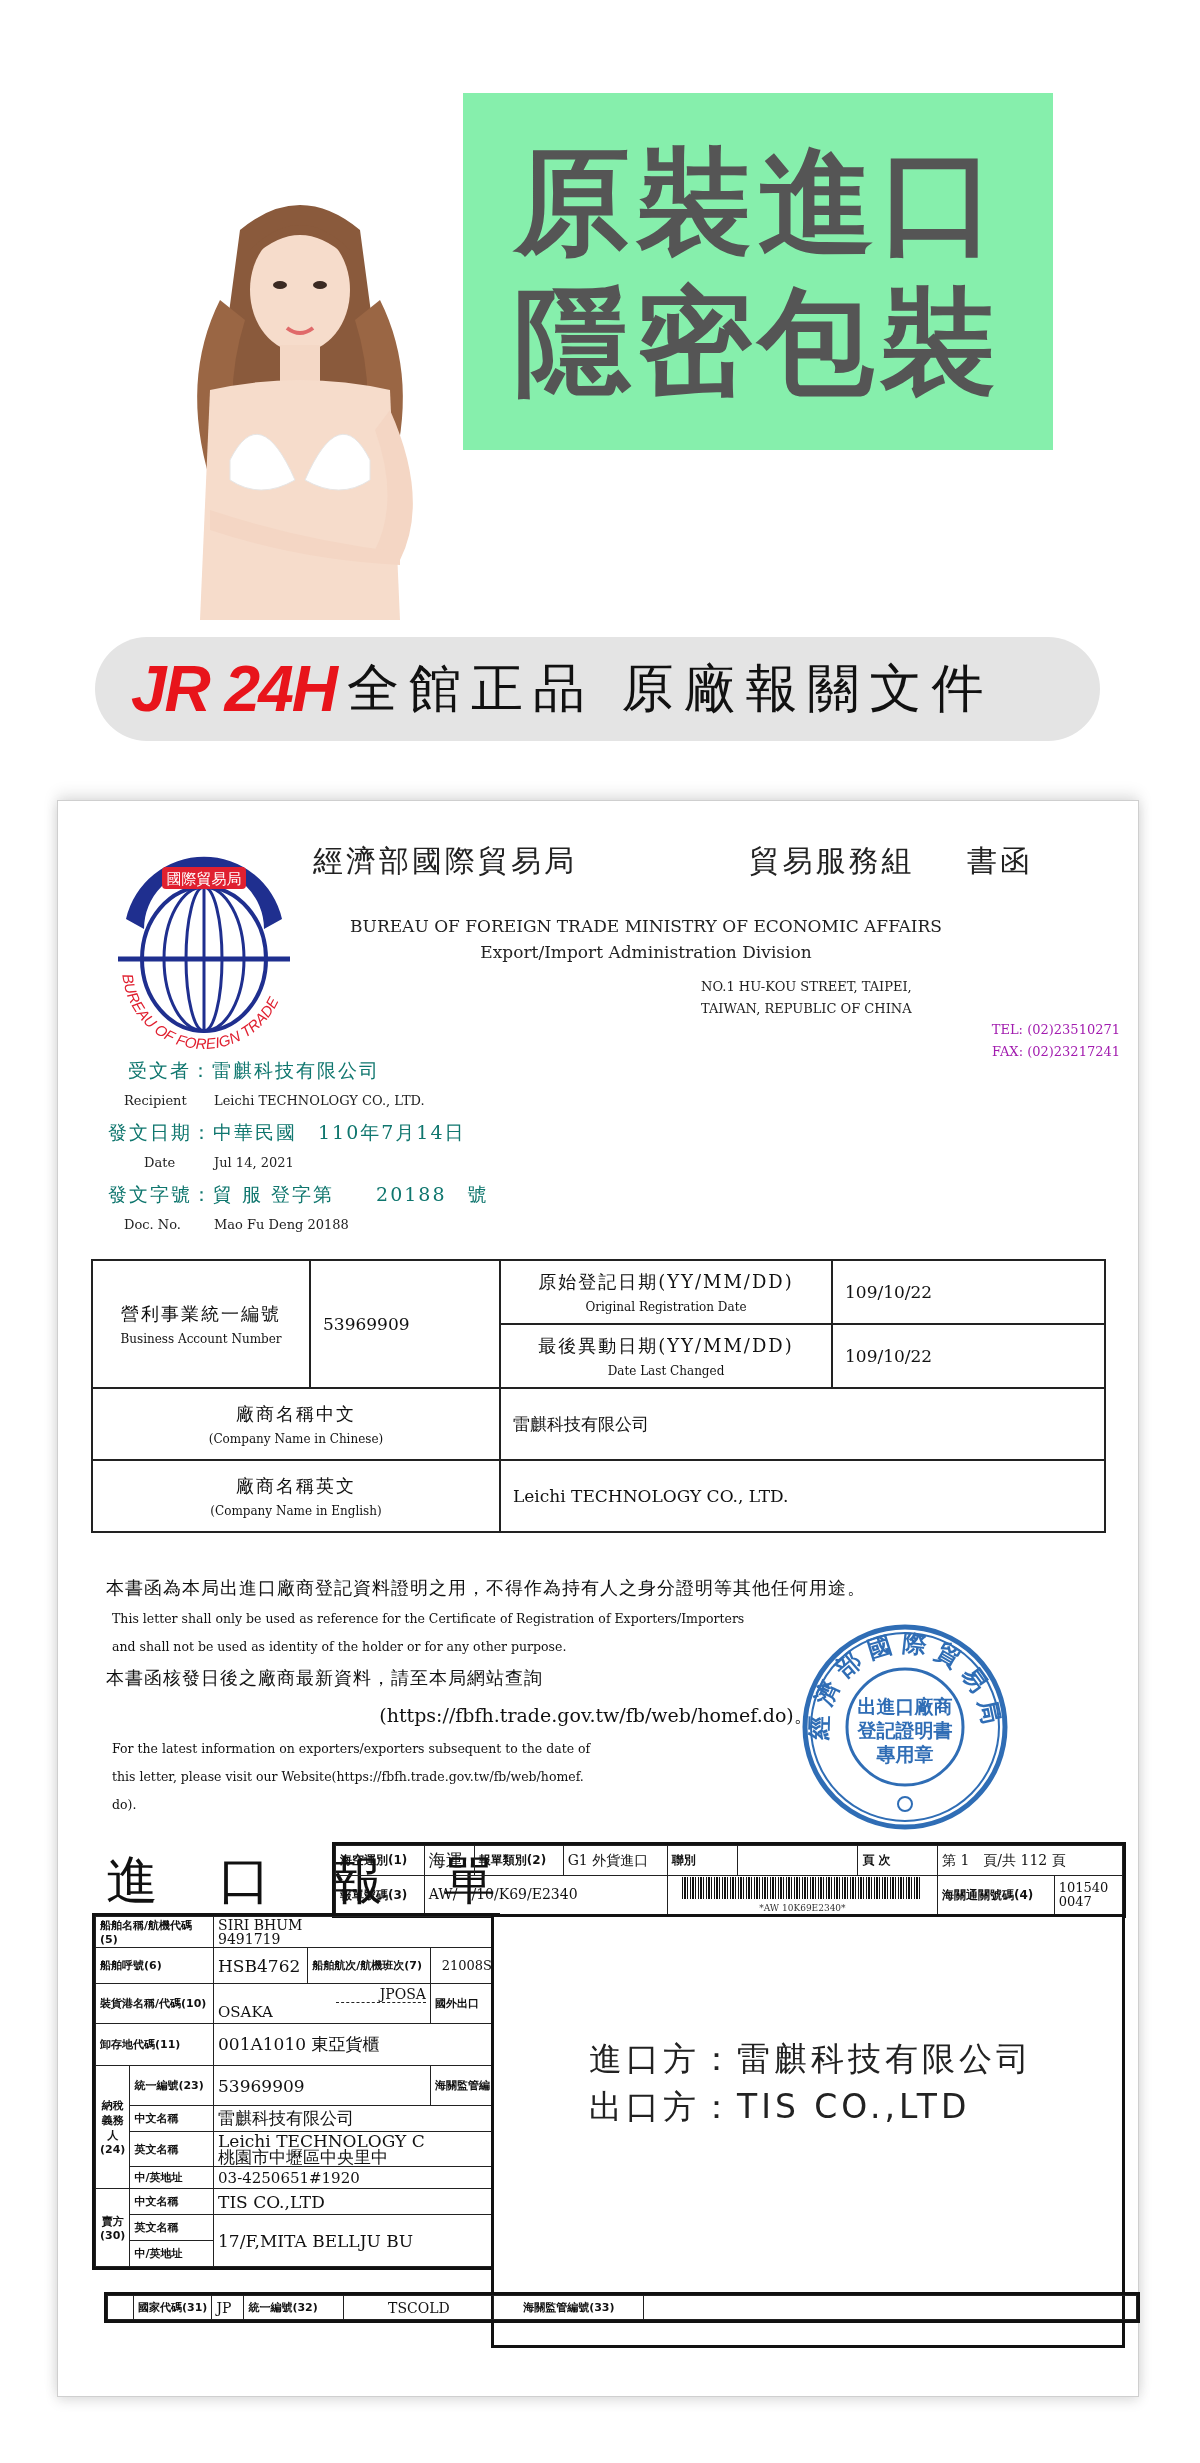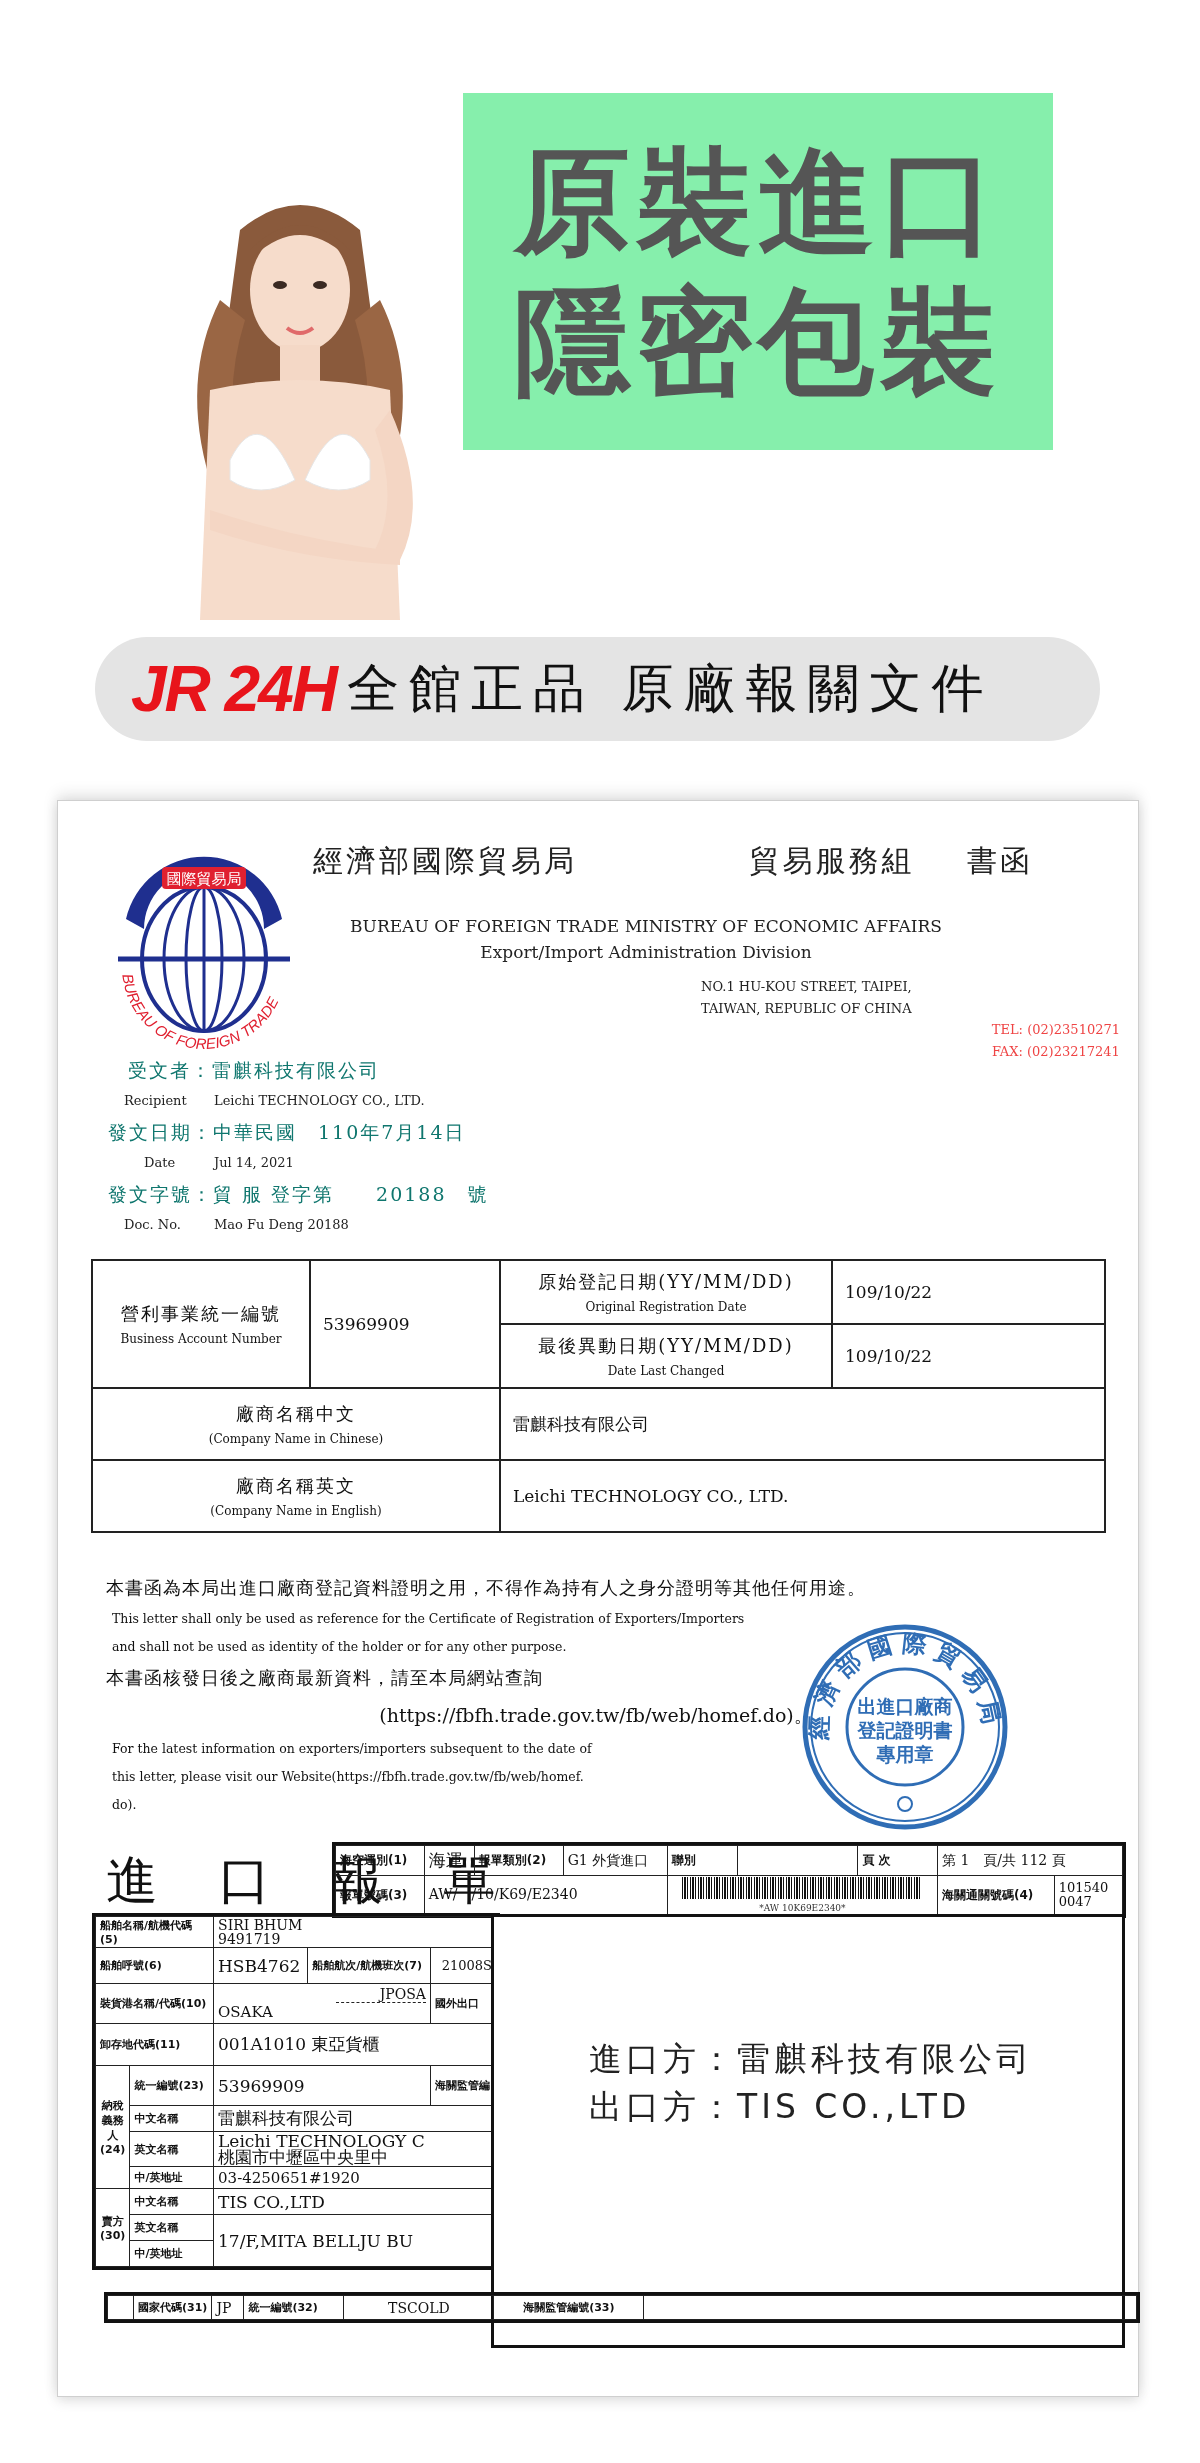--- a/index.html
+++ b/index.html
@@ -48,21 +48,21 @@
   }
   .letter-title span:nth-child(2) { margin-left: 120px; }
   .bureau-en {
     position: absolute; left: 258px; top: 112px; width: 660px; text-align: center;
     font-size: 17px; color: #222; line-height: 26px;
   }
   .address {
     position: absolute; left: 643px; top: 175px; font-size: 13px; line-height: 22px; color: #222;
   }
   .contact {
-    position: absolute; right: 18px; top: 218px; font-size: 13px; line-height: 22px; color: #ef4444; text-align: center;
+    position: absolute; right: 18px; top: 218px; font-size: 13px; line-height: 22px; color: #a21caf; text-align: right;
   }
 
   .meta-block { position: absolute; left: 50px; top: 252px; }
   .meta-row-zh { font-size: 19px; line-height: 34px; color: #0f766e; letter-spacing: 2px; white-space: nowrap; }
   .meta-row-en { font-size: 13px; line-height: 28px; color: #222; padding-left: 16px; white-space: nowrap; }
   .meta-row-en .lbl { display: inline-block; width: 90px; }
   .meta-row-en.date .lbl { padding-left: 20px; width: 90px; }
 
   
   .reg-table {
@@ -248,21 +248,21 @@
     </tr>
   </tbody>
     </table>
 
   <div class="notice serif">
     <div class="zh">本書函為本局出進口廠商登記資料證明之用，不得作為持有人之身分證明等其他任何用途。</div>
     <div class="en">This letter shall only be used as reference for the Certificate of Registration of Exporters/Importers</div>
     <div class="en">and shall not be used as identity of the holder or for any other purpose.</div>
     <div class="zh">本書函核發日後之廠商最新資料，請至本局網站查詢</div>
     <div class="url">(https://fbfh.trade.gov.tw/fb/web/homef.do)。</div>
-    <div class="en">For the latest information on exporters/importers subsequent to the date of</div>
+    <div class="en">For the latest information on exporters/exporters subsequent to the date of</div>
     <div class="en">this letter, please visit our Website(https://fbfh.trade.gov.tw/fb/web/homef.</div>
     <div class="en">do).</div>
   </div>
 
   <div class="stamp">
     <svg viewBox="0 0 210 212" xmlns="http://www.w3.org/2000/svg">
       <circle cx="105" cy="106" r="100" fill="none" stroke="#2f6db5" stroke-width="5"></circle>
       <circle cx="105" cy="106" r="94" fill="none" stroke="#2f6db5" stroke-width="2"></circle>
       <circle cx="105" cy="106" r="58" fill="none" stroke="#2f6db5" stroke-width="3"></circle>
       <path id="sealRing" d="M30 130 A78 78 0 1 1 180 130" fill="none"></path>

